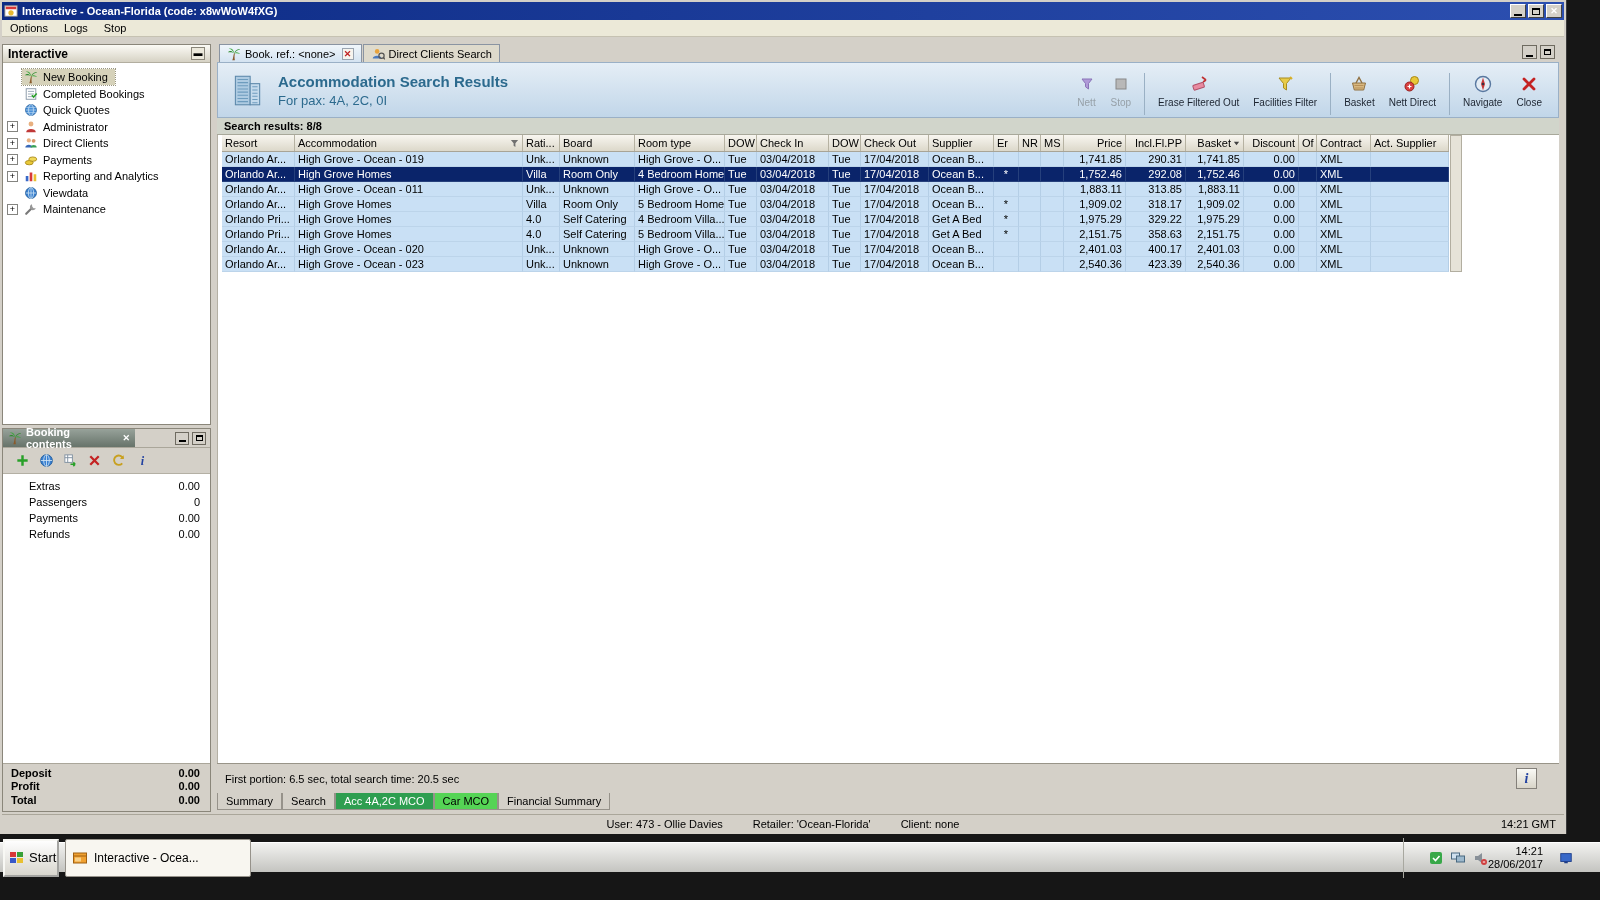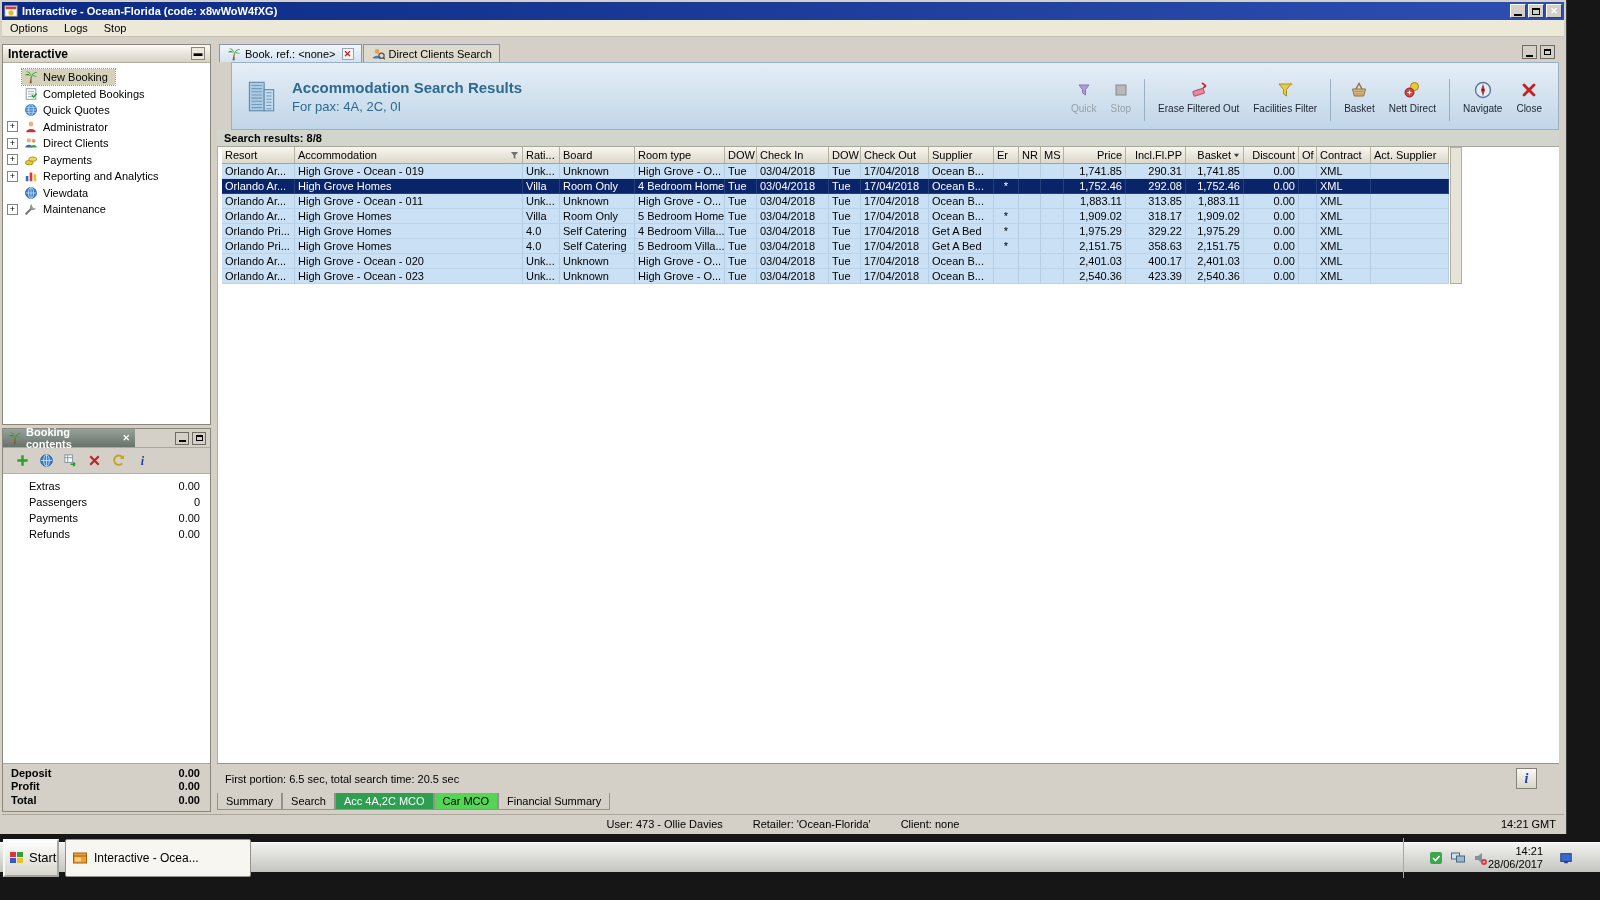--- a/index.html
+++ b/index.html
@@ -55,21 +55,21 @@
   .doc-tabstrip { height:18px; flex:none; display:flex; align-items:flex-end; padding-left:2px; position:relative; }
   .doc-tabs { display:flex; gap:1px; height:18px; }
   .doc-tab { display:flex; align-items:center; gap:4px; padding:0 7px; border:1px solid #8a94a2; border-bottom:none; background:#dedacc; white-space:nowrap; }
   .doc-tab.active { background:linear-gradient(#f0f6fb,#d4e3f1); }
   .tab-close { width:12px; height:12px; background:#f6f4ee; border:1px solid #9aa4b0; color:#c02020; font-size:9px; line-height:10px; text-align:center; font-weight:bold; margin-left:2px; }
   .strip-btns { position:absolute; right:4px; top:1px; display:flex; gap:3px; }
   .strip-btn { width:15px; height:14px; border:1px solid #6e6a60; background:#d4d0c8; display:flex; align-items:center; justify-content:center; }
   .strip-btn .g-min { margin-top:7px; width:7px; }
   .strip-btn .g-max { width:7px; height:6px; }
 
-  .results-header { height:68px; flex:none; background:linear-gradient(#e5eef6,#c1d6e9); border:1px solid #9ab0c6; display:flex; align-items:center; gap:12px; padding:0 10px;margin-left:14px; }
+  .results-header { height:56px; flex:none; background:linear-gradient(#e5eef6,#c1d6e9); border:1px solid #9ab0c6; display:flex; align-items:center; gap:12px; padding:0 10px; }
   .rh-titles { display:flex; flex-direction:column; gap:3px; }
   .rh-title { font-size:15px; font-weight:bold; color:#2c6a8e; }
   .rh-sub { font-size:13px; color:#2c6a8e; }
   .action-toolbar { margin-left:auto; display:flex; align-items:flex-start; gap:2px; padding-top:6px; }
   .tool-btn { display:flex; flex-direction:column; align-items:center; gap:3px; padding:2px 6px; }
   .tool-label { font-size:10px; color:#1c2430; white-space:nowrap; }
   .tool-btn.disabled .tool-label { color:#96a0a8; }
   .tool-sep { width:1px; height:42px; background:#9ab0c4; margin:1px 5px 0 5px; }
 
   .count-bar { height:17px; flex:none; background:#d1d5cb; border-bottom:1px solid #a8a89a; display:flex; align-items:center; padding:0 7px; font-weight:bold; }
@@ -438,21 +438,21 @@
             <div class="rh-title">Accommodation Search Results</div>
             <div class="rh-sub">For pax: 4A, 2C, 0I</div>
           </div>
           <div class="action-toolbar">
               <div class="tool-btn disabled">
                 <span class="icon i20">
                   <svg viewBox="0 0 20 20">
                     <path d="M5 5h10l-3.5 4.5V15l-3-2.2V9.5z" fill="#b09ad8" stroke="#8a74b8"></path>
                   </svg>
                 </span>
-                <span class="tool-label">Quick</span>
+                <span class="tool-label">Nett</span>
               </div>
               <div class="tool-btn disabled">
                 <span class="icon i20">
                   <svg viewBox="0 0 20 20">
                     <rect x="5" y="5" width="10" height="10" fill="#b8b8b8" stroke="#888"></rect>
                   </svg>
                 </span>
                 <span class="tool-label">Stop</span>
               </div>
               <div class="tool-sep"></div>

